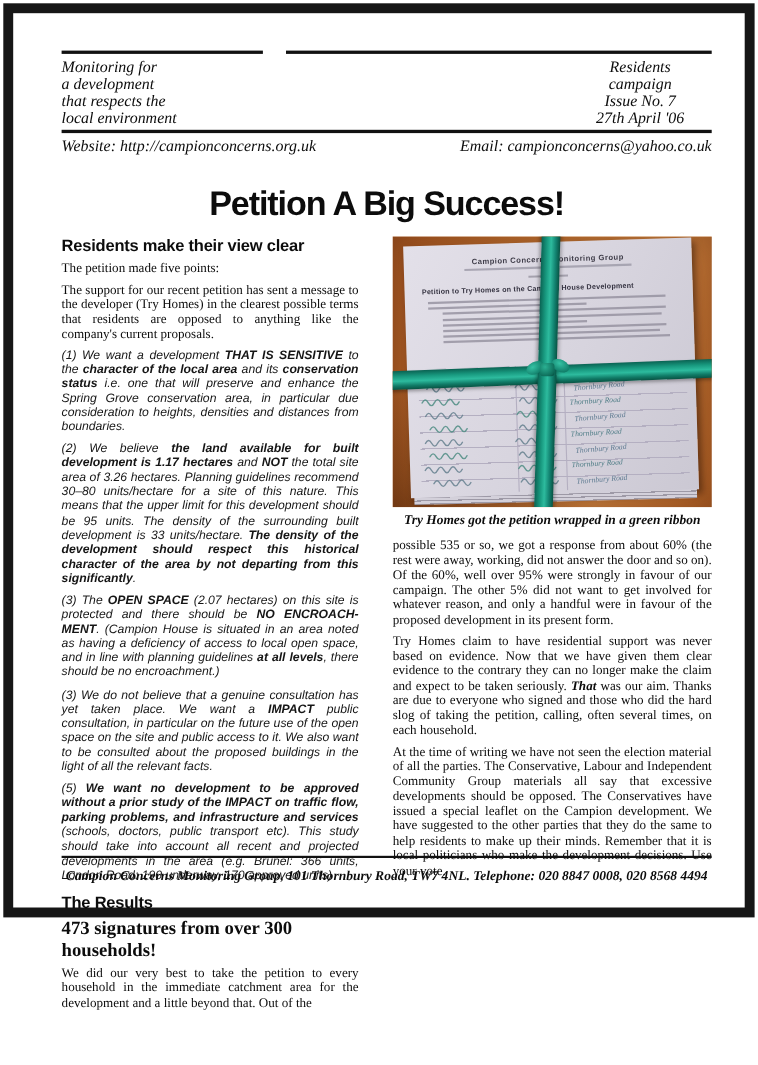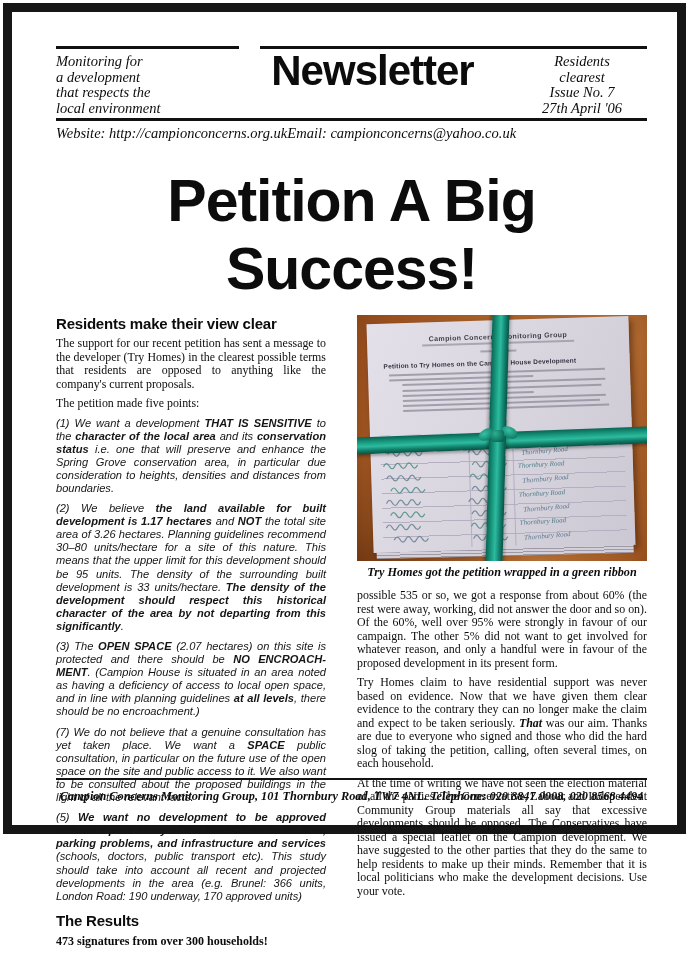--- a/index.html
+++ b/index.html
@@ -14,38 +14,38 @@
   .rule-split .seg1{width:31%;background:#111;}
   .rule-split .gapseg{width:3.6%;}
   .rule-split .seg2{flex:1;background:#111;}
   .masthead{display:flex;align-items:stretch;padding:3px 0 2px 0;}
   .tagline{width:172px;font-style:italic;font-size:14.5px;line-height:15.5px;padding-top:2px;}
   .mast-center{flex:1;text-align:center;font-family:"Liberation Sans",sans-serif;font-weight:bold;}
   .nl-title{font-size:42px;line-height:38px;letter-spacing:-1px;}
   .nl-sub{font-size:24.5px;line-height:24px;letter-spacing:-.5px;}
   .issue{width:130px;font-style:italic;font-size:14.5px;line-height:15.5px;text-align:center;padding-top:2px;}
   .rule-full{height:3px;background:#111;}
-  .contact-row{display:flex;font-style:italic;font-size:14.5px;padding:4px 0 2px 0;}
-
-  
-  .headline{font-family:"Liberation Sans",sans-serif;font-weight:bold;font-size:59px;
+  .contact-row{display:flex;justify-content:space-between;font-style:italic;font-size:14.5px;padding:4px 0 2px 0;}
+
+  
+  .headline{font-family:"Liberation Sans",sans-serif;font-weight:bold;font-size:31px;
             letter-spacing:-1px;text-align:center;margin:23px 0 12px 0;}
 
   
   .columns{display:flex;gap:31px;}
   .col{width:290px;}
   h2.sec{font-family:"Liberation Sans",sans-serif;font-weight:bold;font-size:15px;
          margin:0 0 5px 0;letter-spacing:-.2px;}
   p.serif{font-size:11.9px;line-height:13.5px;text-align:justify;margin:0 0 6px 0;}
   p.serif.nj{text-align:left;}
   p.point{font-family:"Liberation Sans",sans-serif;font-style:italic;font-size:11.1px;
           line-height:13.1px;text-align:justify;margin:0 0 7px 0;color:#151515;}
   .run-b{font-weight:bold;}
   .run-i{font-style:italic;}
-  .results-sub{font-weight:bold;font-size:12px;margin:0 0 4px 0;}
+  .results-sub{font-weight:bold;font-size:17px;margin:0 0 4px 0;}
   h2.sec.mid{margin-top:9px;}
 
   
   figure{margin:0;}
   .photo{position:relative;width:290px;height:246px;overflow:hidden;
          background:linear-gradient(105deg,#9e5220 0%,#b4682c 30%,#c57c3c 70%,#ab5d24 100%);
          box-shadow:inset 0 0 34px rgba(60,20,0,.28);}
   .wood-shade{position:absolute;left:0;bottom:0;width:60%;height:45%;
          background:radial-gradient(ellipse at 0% 100%,rgba(70,28,4,.45),rgba(70,28,4,0) 70%);}
   .paper-stack{position:absolute;left:13px;right:15px;top:5px;bottom:12px;
@@ -104,49 +104,49 @@
           <span class="seg2"></span>
       </div>
       <div class="masthead">
         <div class="tagline">
           <div>Monitoring for</div>
           <div>a development</div>
           <div>that respects the</div>
           <div>local environment</div>
         </div>
         <div class="mast-center">
-          <div class="nl-title">Newsletter</div>
         </div>
         <div class="issue">
           <div>Residents</div>
-          <div>clearest</div>
+          <div>campaign</div>
           <div>Issue No. 7</div>
           <div>27th April '06</div>
         </div>
       </div>
       <div class="rule-full"></div>
       <div class="contact-row">
         <span>Website: http://campionconcerns.org.uk</span>
         <span>Email: campionconcerns@yahoo.co.uk</span>
       </div>
 
       <div class="headline">Petition A Big Success!</div>
 
       <div class="columns">
         <div class="col">
           <h2 class="sec">Residents make their view clear</h2>
+          <p class="serif nj">The petition made five points:</p>
           <p class="serif">The support for our recent petition has sent a message to the developer (Try Homes) in the clearest possible terms that residents are opposed to anything like the company's current proposals.</p>
-          <p class="serif nj">The petition made five points:</p>
           <p class="point"><span>(1) We want a development </span><span class="run-b">THAT IS SENSITIVE</span><span> to the </span><span class="run-b">character of the local area</span><span> and its </span><span class="run-b">conservation status</span><span> i.e. one that will preserve and enhance the Spring Grove conservation area, in particular due consideration to heights, densities and distances from boundaries.</span></p>
           <p class="point"><span>(2) We believe </span><span class="run-b">the land available for built development  is 1.17 hectares</span><span> and </span><span class="run-b">NOT</span><span> the total site area of 3.26 hectares. Planning guidelines recommend 30–80 units/hectare for a site of this nature. This means that the upper limit for this development should be 95 units. The  density of the surrounding built development is 33 units/hectare. </span><span class="run-b">The density of the development should respect this historical character of the area by not departing from this significantly</span><span>.</span></p>
           <p class="point"><span>(3) The </span><span class="run-b">OPEN SPACE</span><span> (2.07 hectares) on this site is protected and there should be </span><span class="run-b">NO ENCROACH-MENT</span><span>. (Campion House is situated in an area noted as having a deficiency of access to local open space, and in line with planning guidelines </span><span class="run-b">at all levels</span><span>, there should be no encroachment.)</span></p>
-          <p class="point"><span>(7) We do not believe that a genuine consultation has yet taken place. We want a </span><span class="run-b">SPACE</span><span> public consultation, in particular on the future use of the open space on the site and public access to it. We also want to be consulted about the proposed buildings in the light of all the relevant facts.</span></p>
+          <p class="point"><span>(3) We do not believe that a genuine consultation has yet taken place. We want a </span><span class="run-b">IMPACT</span><span> public consultation, in particular on the future use of the open space on the site and public access to it. We also want to be consulted about the proposed buildings in the light of all the relevant facts.</span></p>
           <p class="point"><span>(5) </span><span class="run-b">We want no development to be approved without a prior study of the  IMPACT on traffic flow, parking problems, and infrastructure and services</span><span> (schools, doctors, public transport etc). This study should take into account all recent and projected developments in the area (e.g. Brunel: 366 units, London Road: 190 underway, 170 approved units)</span></p>
           <h2 class="sec mid">The Results</h2>
           <p class="results-sub">473 signatures from over 300 households!</p>
+          <p class="serif">We did our very best to take the petition to every household in the immediate catchment area for the development and a little beyond that.  Out of the</p>
         </div>
 
         <div class="col">
           <figure>
             <div class="photo">
               <div class="wood-shade"></div>
               <div class="paper-stack">
                 <div class="stack-edges"></div>
                 <div class="sheet">
                   <div class="p-head">Campion Concerns Monitoring Group</div>

